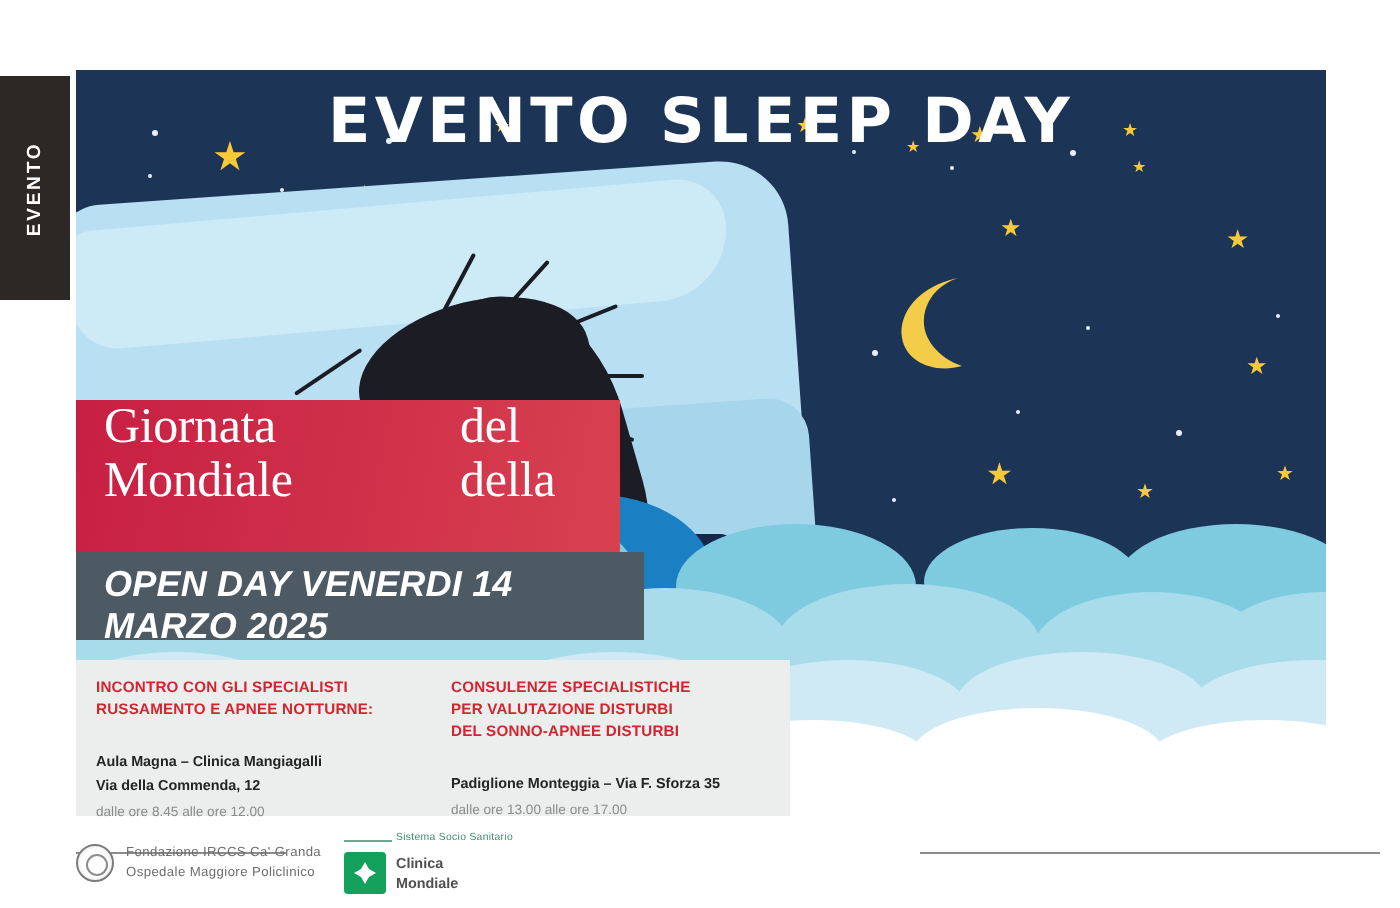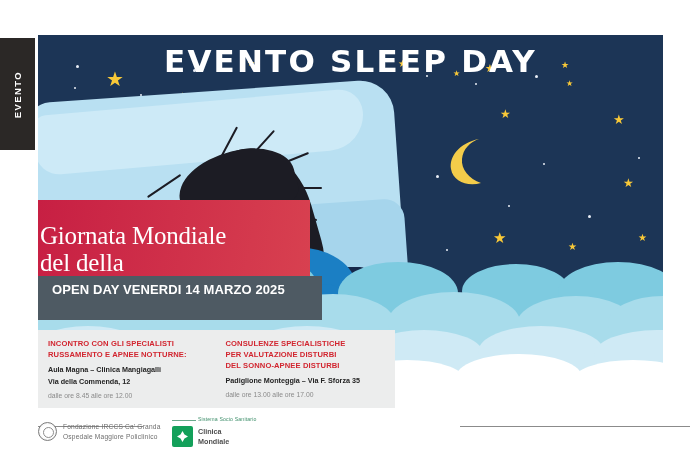--- a/index.html
+++ b/index.html
@@ -119,53 +119,53 @@
   .c-mid   { background:#a8dceb; }
   .c-light { background:#cfeaf5; }
   .c-white { background:#ffffff; }
   .band { position:absolute; left:0; width:100%; }
 
   
   #red-box {
     position:absolute; left:38px; top:200px; width:272px; height:97px;
     background:#cf2b4a;
     background:linear-gradient(100deg,#c71f43 0%,#d84150 100%);
-    display:flex; flex-direction:column; justify-content:center;
-    padding-left:2px;
+    display:flex; flex-direction:row; justify-content:center;
+    padding-left:14px;
   }
   #red-box .l {
     font-family:"Liberation Serif", serif; color:#ffffff;
     font-size:25px; line-height:1.08; letter-spacing:-0.2px;
   }
 
   
   #gray-box {
     position:absolute; left:38px; top:276px; width:284px; height:44px;
     background:#4e5a63; padding:6px 0 0 14px;
   }
   #gray-box .t1 {
-    color:#ffffff; font-size:13px; font-weight:bold; letter-spacing:0.1px;
+    color:#ffffff; font-size:18px; font-weight:bold; letter-spacing:0.1px;font-style:italic;
   }
   #gray-box .t2 {
     color:#eef2f4; font-size:11px; margin-top:3px;
   }
 
   
   #info {
     position:absolute; left:38px; top:330px; width:357px; height:78px;
     background:#eceded; display:flex; padding:8px 0 0 10px;
   }
   .col { width:174px; }
   .col .hd {
     color:#d2252f; font-size:7.6px; font-weight:bold;
     line-height:1.45; letter-spacing:0.1px;
   }
   .col .pl {
     color:#242424; font-size:7.2px; font-weight:bold;
-    line-height:1.5; margin-top:5px;
+    line-height:1.5; margin-top:16px;
   }
   .col .hr {
     color:#8b8b8b; font-size:6.8px; margin-top:4px;
   }
 
   
   #footer { position:absolute; left:0; top:414px; width:700px; height:40px; }
 
   .f-logo { position:absolute; display:flex; align-items:center; }
   #logo-fond { left:38px; top:8px; }

